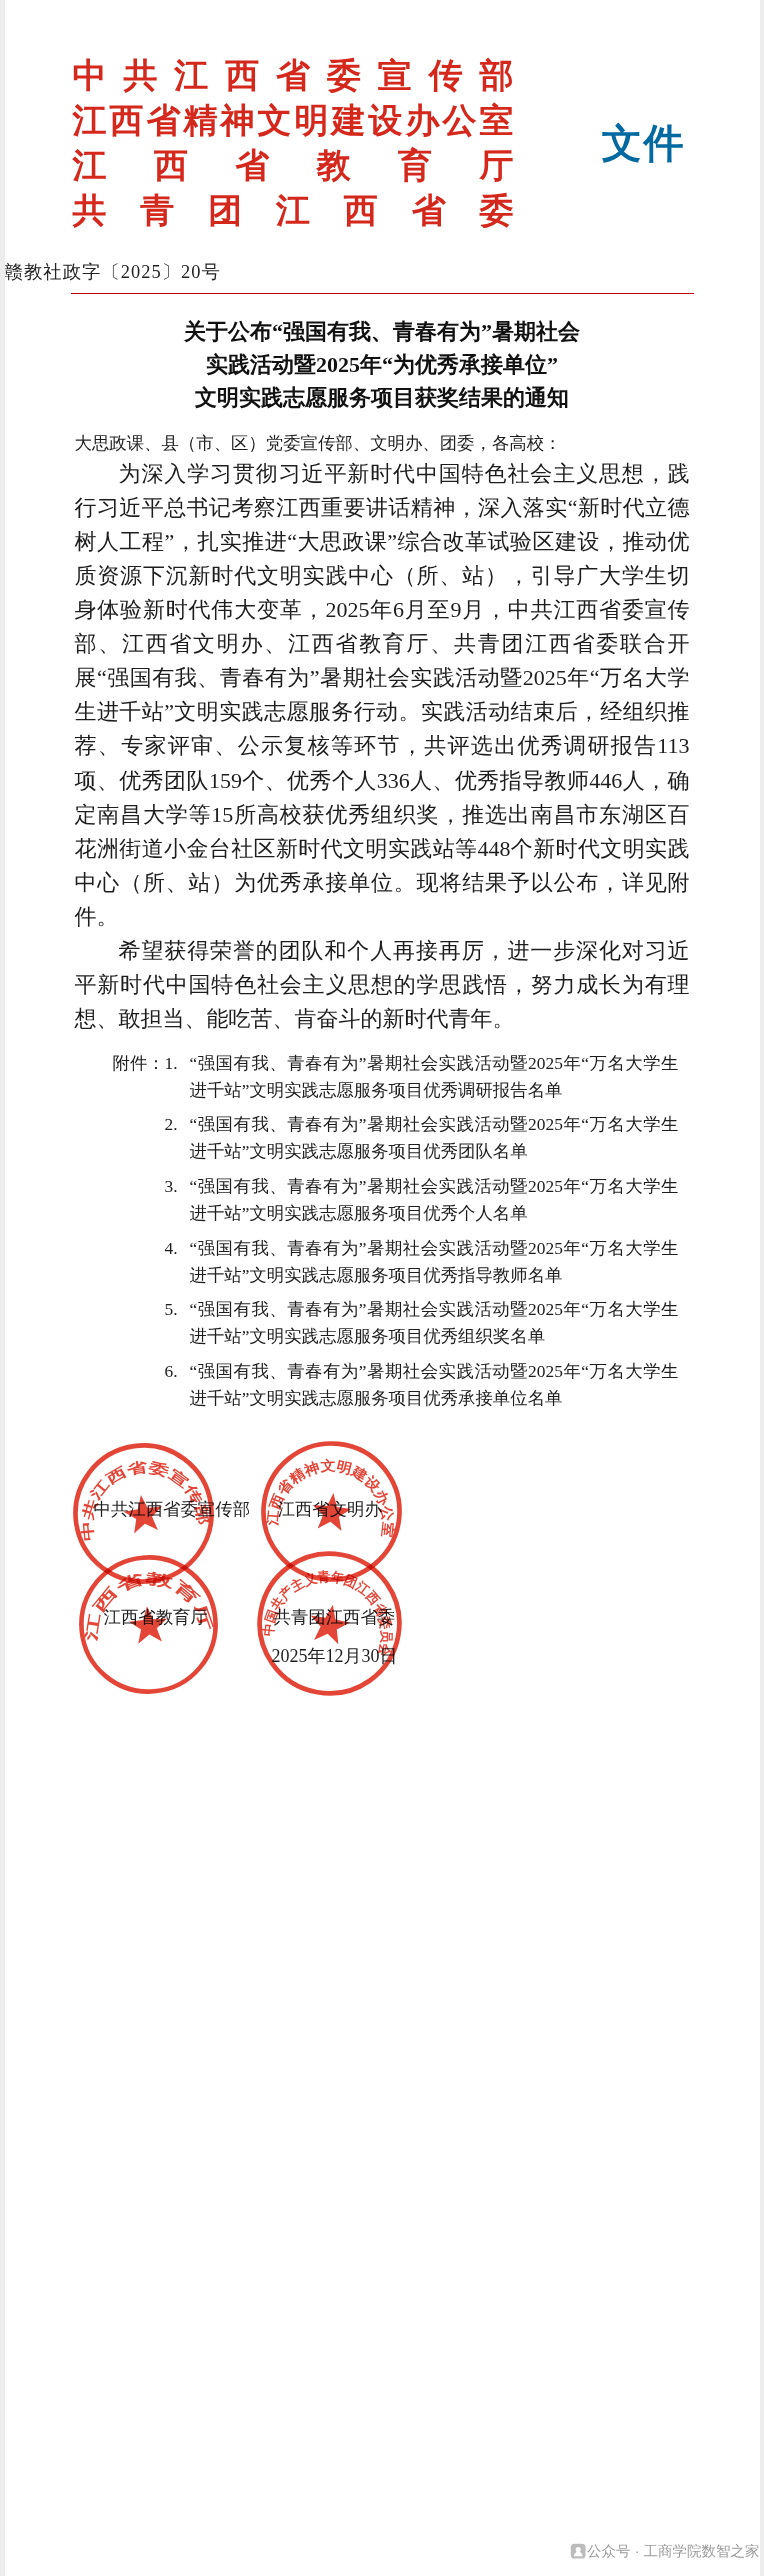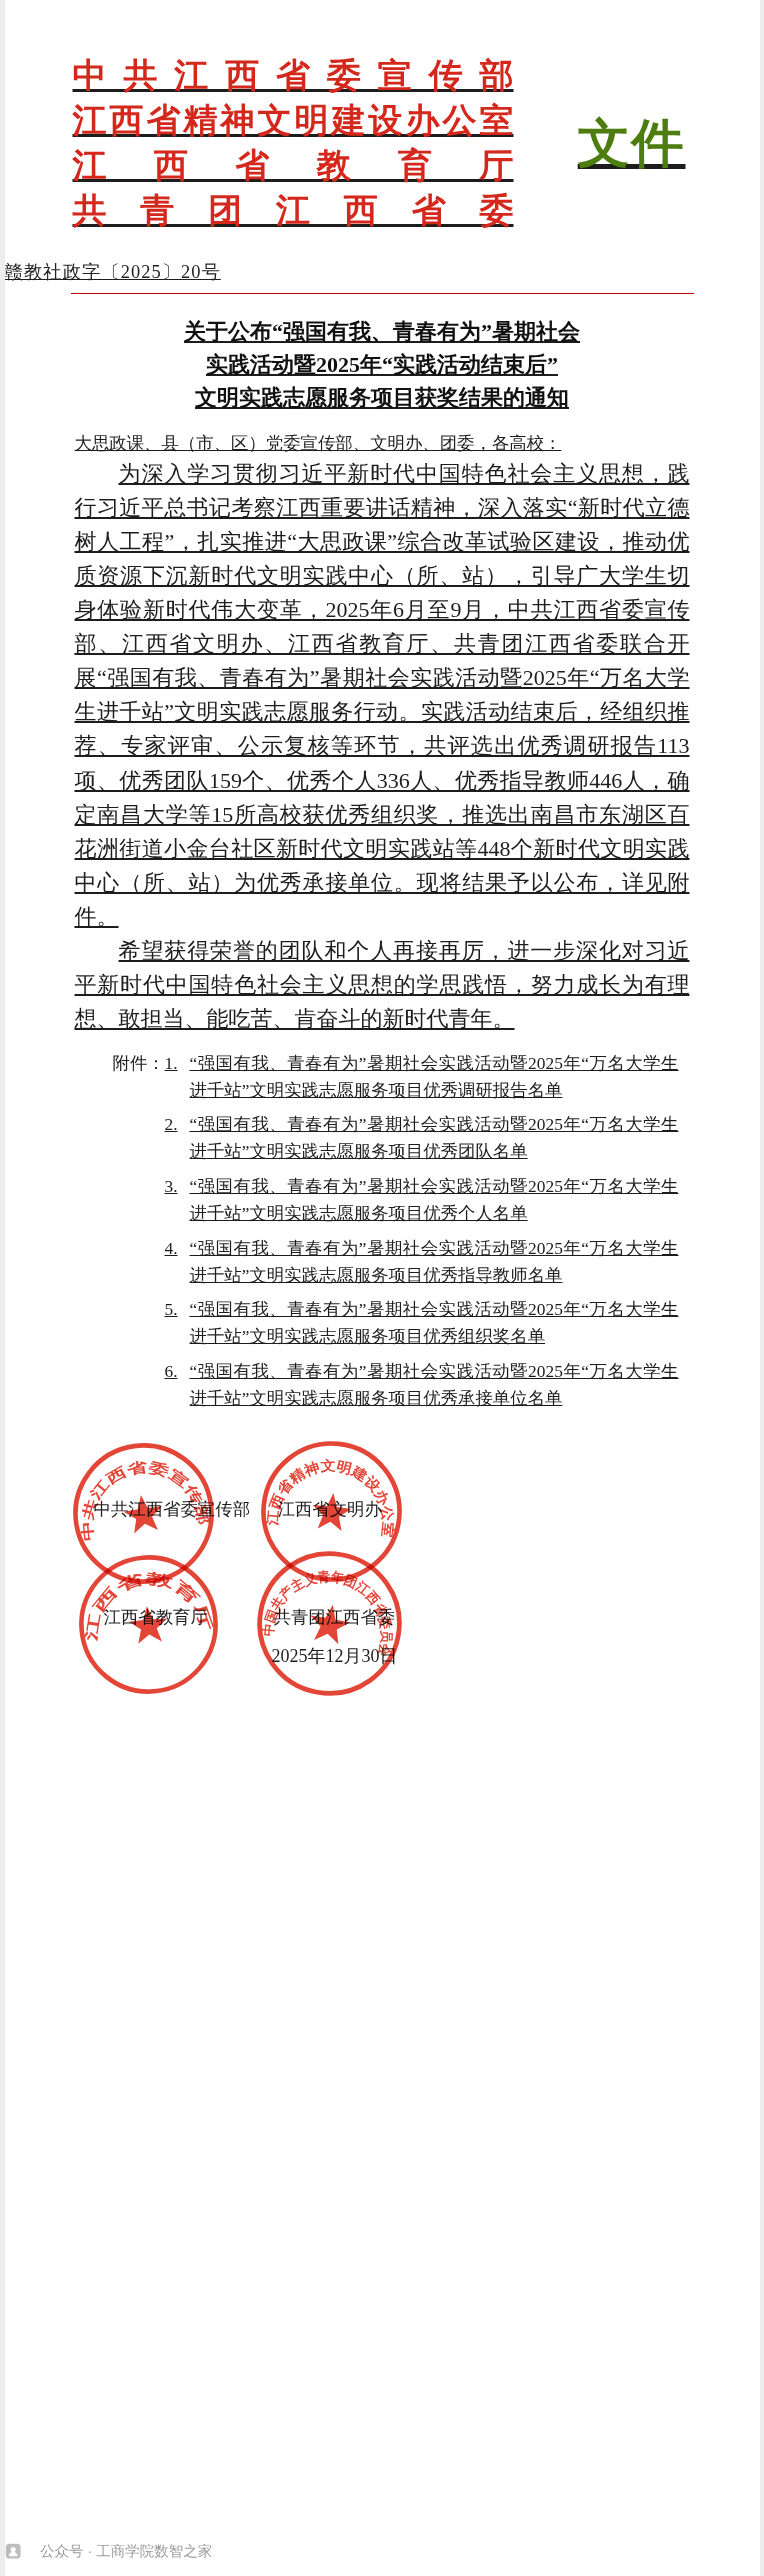--- a/index.html
+++ b/index.html
@@ -1,29 +1,29 @@
 <!DOCTYPE html>
 <html><head>
 <meta charset="utf-8">
 <style>
   * { margin:0; padding:0; box-sizing:border-box; }
   html,body { background:#ededed; }
   body { font-family:"Liberation Serif","DejaVu Serif",serif; }
   .page {
     width:755px; height:2576px; margin:0 auto; background:#ffffff;
-    position:relative; color:#1d1d1d; overflow:hidden;text-decoration:underline;
+    position:relative; color:#1d1d1d; overflow:hidden;
   }
   
   .letterhead { display:flex; justify-content:space-between; align-items:center; padding:54px 74px 0 68px; }
   .org-lines { width:441px; }
   .org-line {
     font-size:34px; font-weight:bold; color:#d5281d; line-height:1.32;
     text-align:justify; text-align-last:justify;
   }
-  .doc-type { font-size:52px; font-weight:bold; color:#4d7c0f; letter-spacing:1.9px; }
+  .doc-type { font-size:40px; font-weight:bold; color:#0369a1; letter-spacing:1.9px; }
   .doc-number { text-align:left; font-size:18.4px; margin-top:25px; letter-spacing:1px; color:#222; }
   .separator { margin:9.7px auto 0; width:623px; border-top:1.9px solid #bf0008; height:0; }
   
   .title { margin-top:21px; text-align:center; font-size:22px; font-weight:bold; line-height:1.5; color:#111; }
   .salutation { margin:15.5px 70px 0; font-size:17.4px; line-height:1.55; }
   .body-para { margin:0 70px; font-size:22px; line-height:1.55; text-align:justify; text-indent:2em; }
   
   .attachments { margin:13.5px 70px 0 108px; font-size:17.4px; line-height:1.55; position:relative; }
   .att-label { position:absolute; left:0; top:0; }
   .att-items { margin-left:52px; }
@@ -32,21 +32,21 @@
   .att-text { width:489px; text-align:justify; }
   
   .seal-section { position:relative; height:300px; margin-top:25px; }
   .sig-label { position:absolute; font-size:17.4px; color:#1d1d1d; white-space:nowrap; }
   .sig-date { position:absolute; font-size:18px; color:#1d1d1d; white-space:nowrap; }
   .seal { position:absolute; mix-blend-mode:multiply; opacity:0.88; }
   .seal svg { display:block; width:100%; height:100%; }
   
   .footer {
     position:absolute; left:0; right:0; bottom:15.5px;
-    display:flex; justify-content:flex-start; align-items:center; gap:19px;
+    display:flex; justify-content:flex-end; align-items:center; gap:1px;
     color:#9b9b9b; font-size:14.5px; font-family:"Liberation Sans","DejaVu Sans",sans-serif;
   }
   .footer-icon { display:inline-flex; }
 </style>
 </head>
 <body>
 
 <div class="page">
 
   <div class="letterhead">
@@ -57,21 +57,21 @@
       <div class="org-line">共青团江西省委</div>
     </div>
     <div class="doc-type">文件</div>
   </div>
 
   <div class="doc-number">赣教社政字〔2025〕20号</div>
   <div class="separator"></div>
 
   <div class="title">
     <div>关于公布“强国有我、青春有为”暑期社会</div>
-    <div>实践活动暨2025年“实践活动结束后”</div>
+    <div>实践活动暨2025年“为优秀承接单位”</div>
     <div>文明实践志愿服务项目获奖结果的通知</div>
   </div>
 
   <p class="salutation">大思政课、县（市、区）党委宣传部、文明办、团委，各高校：</p>
   <p class="body-para">为深入学习贯彻习近平新时代中国特色社会主义思想，践行习近平总书记考察江西重要讲话精神，深入落实“新时代立德树人工程”，扎实推进“大思政课”综合改革试验区建设，推动优质资源下沉新时代文明实践中心（所、站），引导广大学生切身体验新时代伟大变革，2025年6月至9月，中共江西省委宣传部、江西省文明办、江西省教育厅、共青团江西省委联合开展“强国有我、青春有为”暑期社会实践活动暨2025年“万名大学生进千站”文明实践志愿服务行动。实践活动结束后，经组织推荐、专家评审、公示复核等环节，共评选出优秀调研报告113项、优秀团队159个、优秀个人336人、优秀指导教师446人，确定南昌大学等15所高校获优秀组织奖，推选出南昌市东湖区百花洲街道小金台社区新时代文明实践站等448个新时代文明实践中心（所、站）为优秀承接单位。现将结果予以公布，详见附件。</p>
   <p class="body-para">希望获得荣誉的团队和个人再接再厉，进一步深化对习近平新时代中国特色社会主义思想的学思践悟，努力成长为有理想、敢担当、能吃苦、肯奋斗的新时代青年。</p>
 
   <div class="attachments">
     <span class="att-label">附件：</span>
     <div class="att-items">

